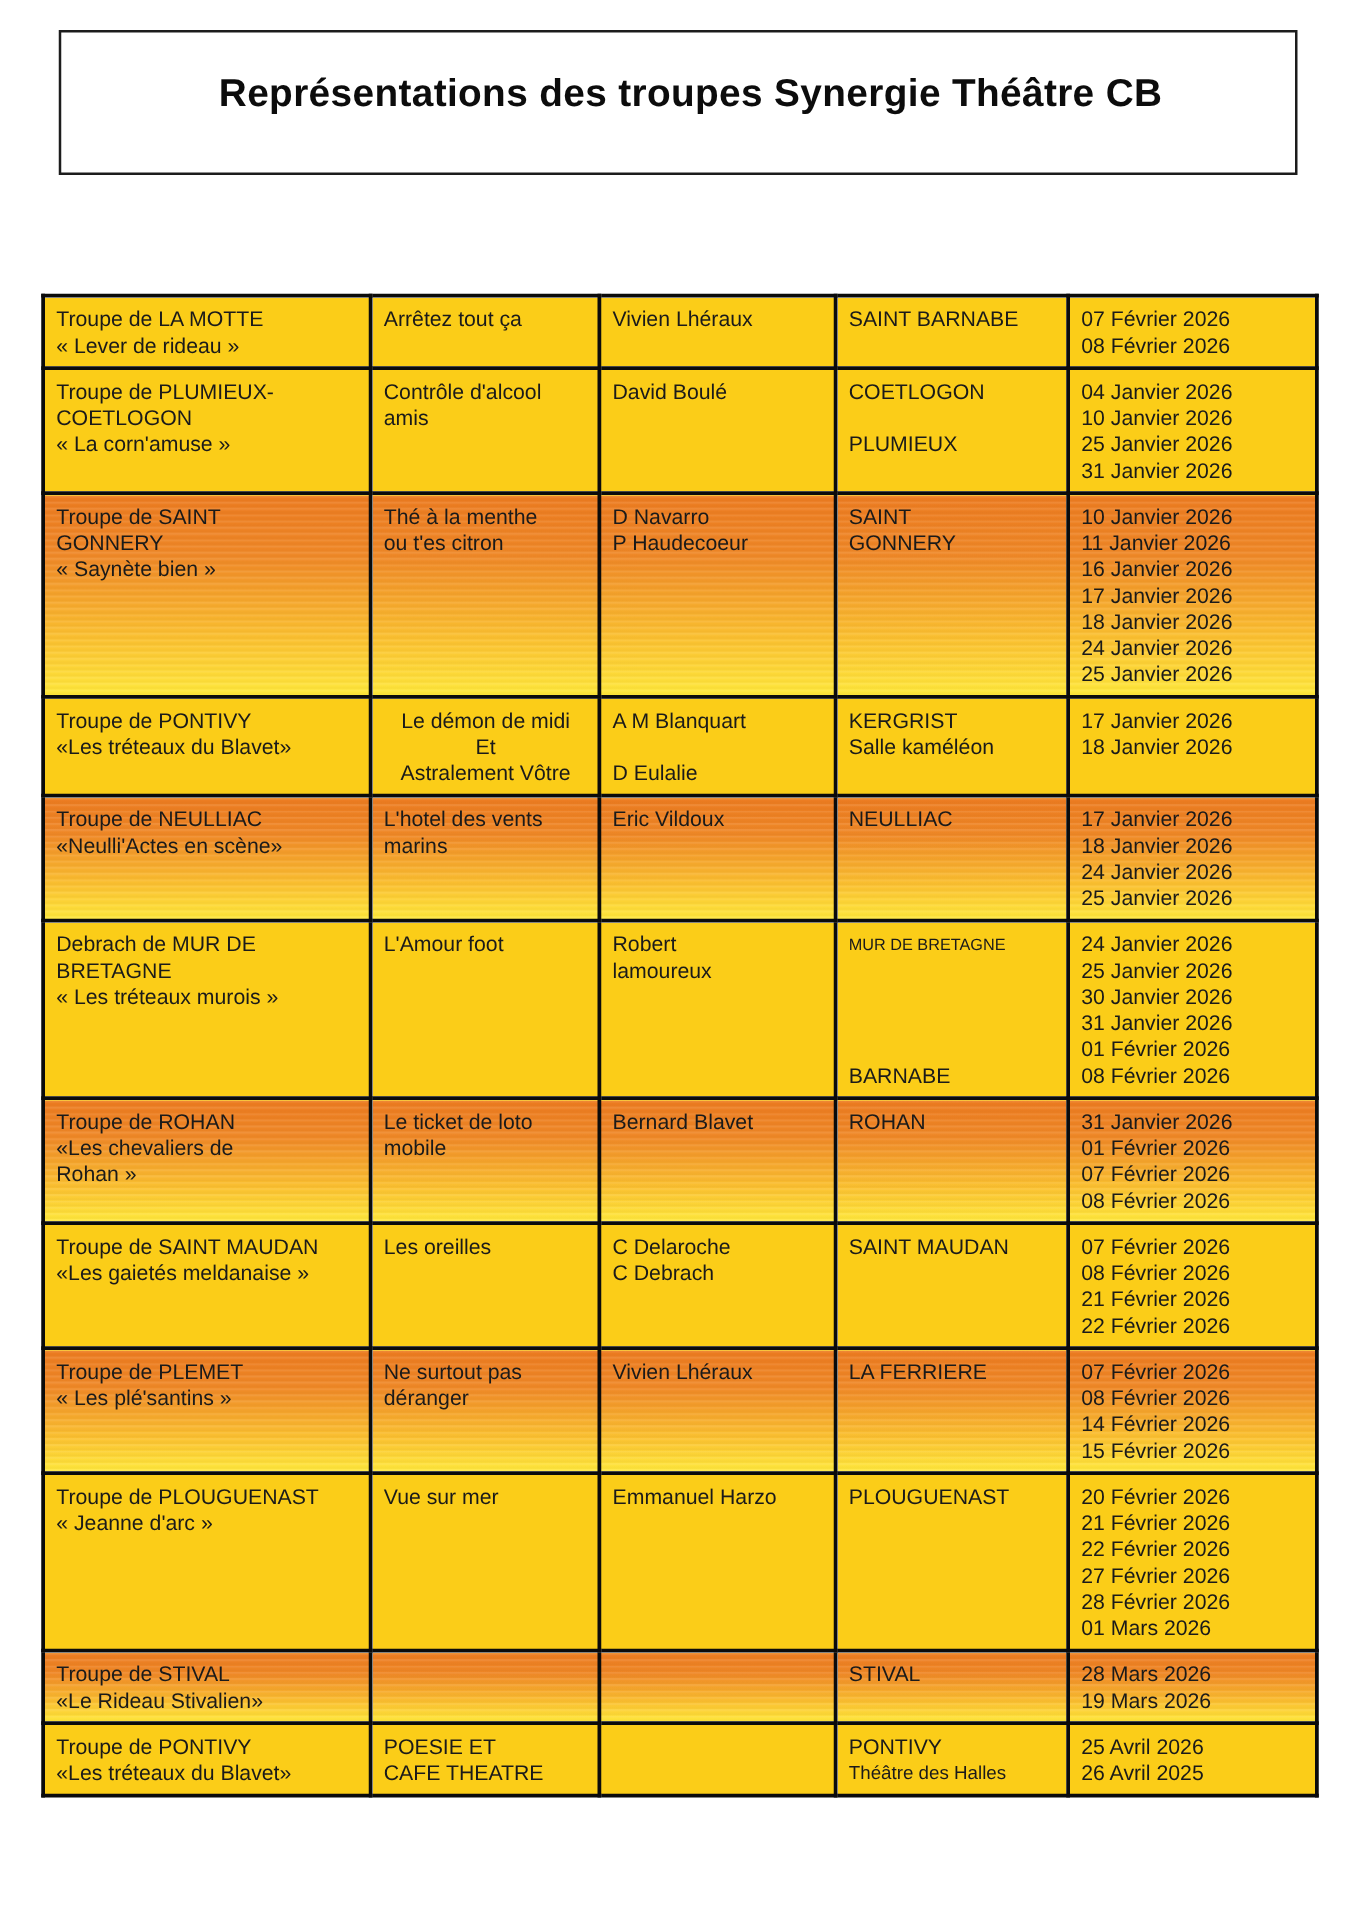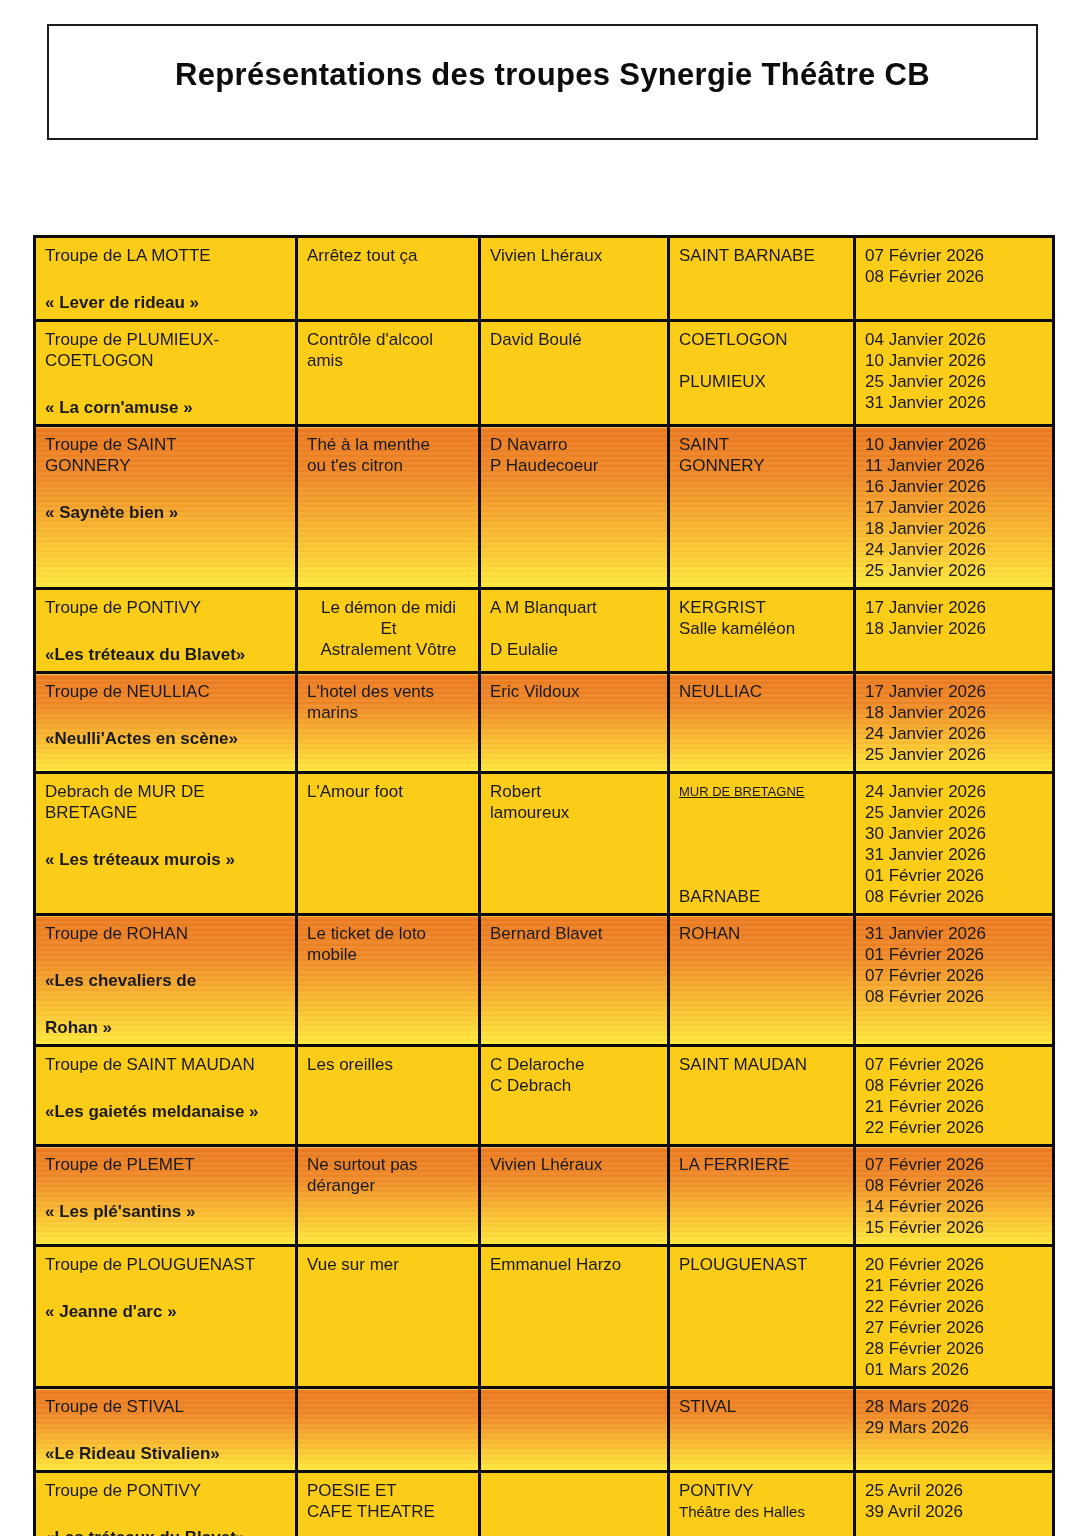--- a/index.html
+++ b/index.html
@@ -63,23 +63,23 @@
       repeating-linear-gradient(180deg,
         rgba(255,255,255,0.09) 0px, rgba(255,255,255,0.09) 1px,
         rgba(255,255,255,0) 2px, rgba(120,60,0,0.05) 4px, rgba(255,255,255,0) 5px),
       linear-gradient(180deg,
         var(--row-orange-top, #ec7b20) 0%,
         #ef8827 30%,
         #fbc231 72%,
         var(--row-orange-bottom, #ffe93c) 100%);
   }
   .ln { min-height: 21px; }
-  .ln.b { font-weight: bold; margin-top: 26px; }
+  .ln.b { font-weight: normal; }
   .ln.c { text-align: center; }
-  .ln.xs { font-size: 13px; text-decoration: underline; }
+  .ln.xs { font-size: 13px; }
   .ln.sm { font-size: 15px; }
 </style>
 </head>
 <body>
 
 <div class="page">
 
   <div class="title-box">
     <h1>Représentations des troupes Synergie Théâtre CB</h1>
   </div>
@@ -336,38 +336,38 @@
             <div class="ln">Troupe de STIVAL</div>
             <div class="ln b">«Le Rideau Stivalien»</div>
           </td>
           <td></td>
           <td></td>
           <td>
             <div class="ln">STIVAL</div>
           </td>
           <td class="dates">
             <div class="ln">28 Mars 2026</div>
-            <div class="ln">29 Mars 2026</div>
+            <div class="ln">19 Mars 2026</div>
           </td>
         </tr>
         <tr class="yellow">
           <td>
             <div class="ln">Troupe de PONTIVY</div>
             <div class="ln b">«Les tréteaux du Blavet»</div>
           </td>
           <td>
             <div class="ln">POESIE ET</div>
             <div class="ln">CAFE THEATRE</div>
           </td>
           <td></td>
           <td>
             <div class="ln">PONTIVY</div>
             <div class="ln sm">Théâtre des Halles</div>
           </td>
           <td class="dates">
             <div class="ln">25 Avril 2026</div>
-            <div class="ln">39 Avril 2026</div>
+            <div class="ln">26 Avril 2025</div>
           </td>
         </tr>
       </tbody>
   </table>
 
 </div>
 
 </body></html>

